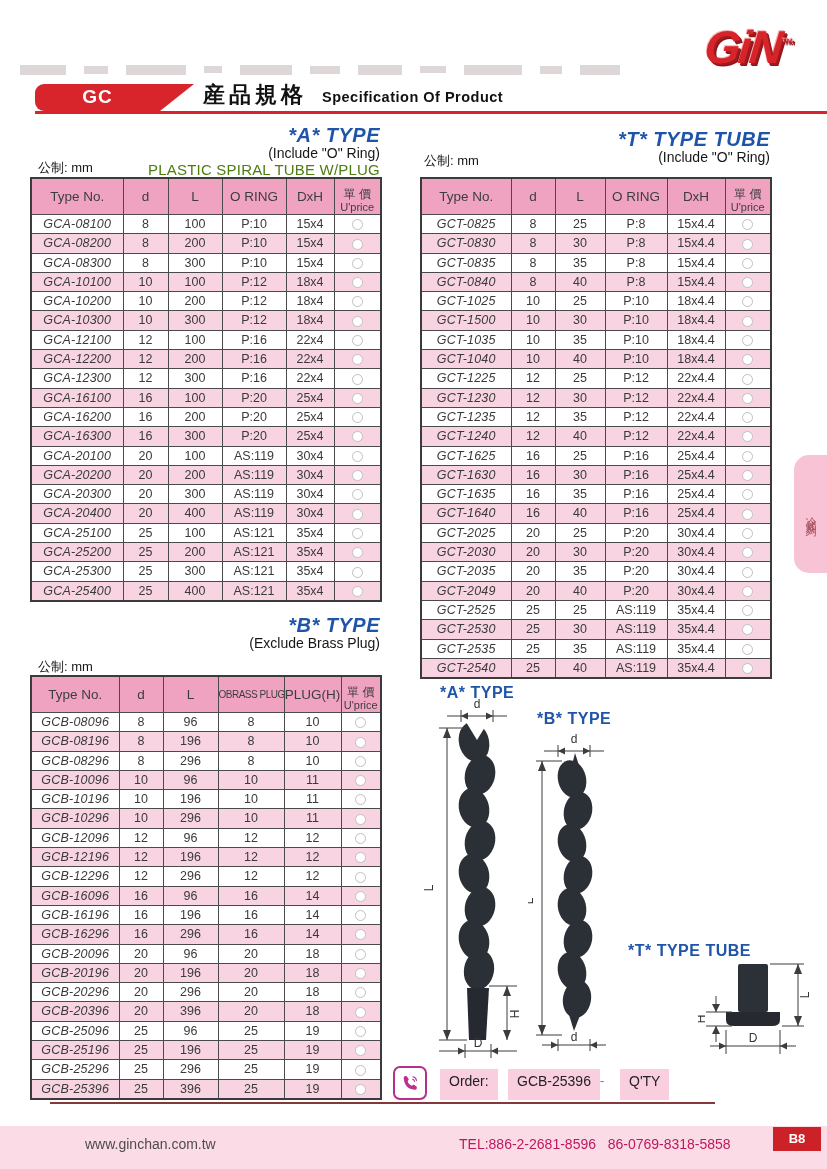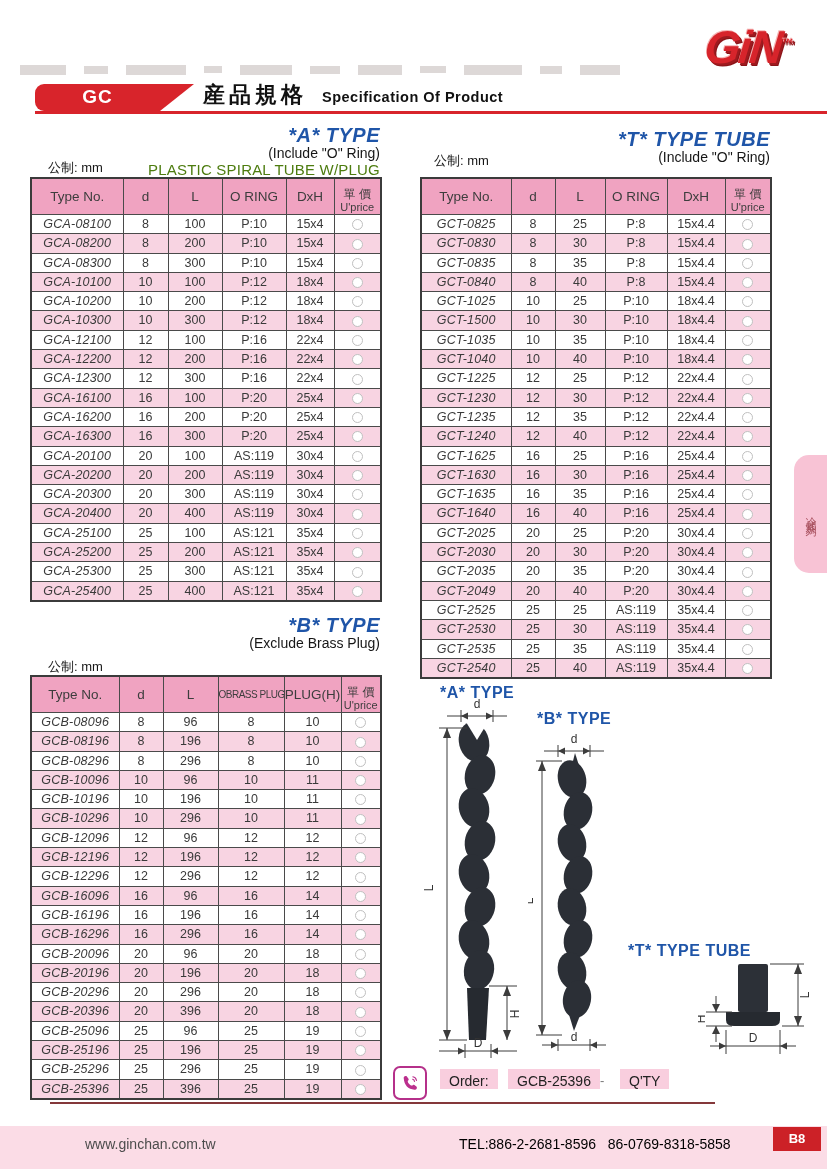--- a/index.html
+++ b/index.html
@@ -33,21 +33,21 @@
              color:#fff; font-weight:bold; font-size:19px; text-align:center; line-height:26px; letter-spacing:1px; }
   .title-cjk { position:absolute; left:203px; top:80px; font-size:22px; font-weight:bold; letter-spacing:4px; color:#111; }
   .title-en  { position:absolute; left:322px; top:89px; font-size:14.5px; font-weight:bold; color:#111; letter-spacing:0.5px; }
   .gc-rule { position:absolute; left:35px; top:111px; width:792px; height:3px; background:#d8242b; }
 
   
   .sec-head { position:absolute; text-align:right; line-height:1.12; }
   .blue-h { color:#1f55a8; font-weight:bold; font-style:italic; font-size:20px; letter-spacing:0.5px; }
   .note    { font-size:14px; color:#161616; }
   .subtitle{ font-size:15px; color:#4d7c0f; letter-spacing:0.2px; }
-  .unit    { position:absolute; font-size:13px; color:#161616;margin-left:10px; }
+  .unit    { position:absolute; font-size:13px; color:#161616; }
 
   
   table.spec { position:absolute; border-collapse:collapse; table-layout:fixed;
                background:#fff; border:2px solid #3b3b3b; }
   .spec th, .spec td { border:1px solid #4a4a4a; text-align:center; padding:0;
                        overflow:hidden; white-space:nowrap; }
   .spec thead th { background:#f0a3c1; height:35px; font-weight:normal;
                    font-size:13.5px; color:#3d3d3d; }
   .spec thead th.small { font-size:10px; letter-spacing:-0.5px; }
   .spec thead th .p1 { display:block; font-size:12px; line-height:13px; margin-top:7px; }
@@ -66,29 +66,29 @@
                    font-size:11px; color:#a8505e; letter-spacing:3px; }
 
   
   .diag-label { position:absolute; color:#1f55a8; font-weight:bold; font-size:16px; letter-spacing:0.5px; }
   svg text { font-family:"Liberation Sans", sans-serif; font-size:12px; fill:#333; }
 
   
   .phone-box { position:absolute; left:393px; top:1066px; width:30px; height:30px;
                border:2px solid #b5308a; border-radius:7px; background:#fff;
                display:flex; align-items:center; justify-content:center; }
-  .chip { position:absolute; top:1069px; height:20px; line-height:24px;
+  .chip { position:absolute; top:1069px; height:31px; line-height:24px;
           background:#f9cede; color:#222; font-size:14px; padding:0 9px; }
   .order-dash { position:absolute; top:1069px; line-height:24px; color:#777; font-size:13px; }
 
   
   .bottom-rule { position:absolute; left:50px; top:1102px; width:665px; height:2px; background:#6e1518; opacity:.85; }
   .footer { position:absolute; left:0; top:1126px; width:827px; height:43px; background:#fbdce6; }
   .footer .site { position:absolute; left:85px; top:10px; font-size:14px; color:#4c4c4c; }
-  .footer .tel  { position:absolute; left:459px; top:10px; font-size:14px; color:#000000; white-space:pre; }
+  .footer .tel  { position:absolute; left:459px; top:10px; font-size:14px; color:#be185d; white-space:pre; }
   .page-badge { position:absolute; left:773px; top:1127px; width:48px; height:24px;
                 background:#cc2127; color:#fff; font-weight:bold; font-size:13px;
                 text-align:center; line-height:24px; }
 </style>
 </head>
 <body>
 
 <div class="page">
 
   <div class="logo"><span>GiN</span><sup>™</sup></div>

